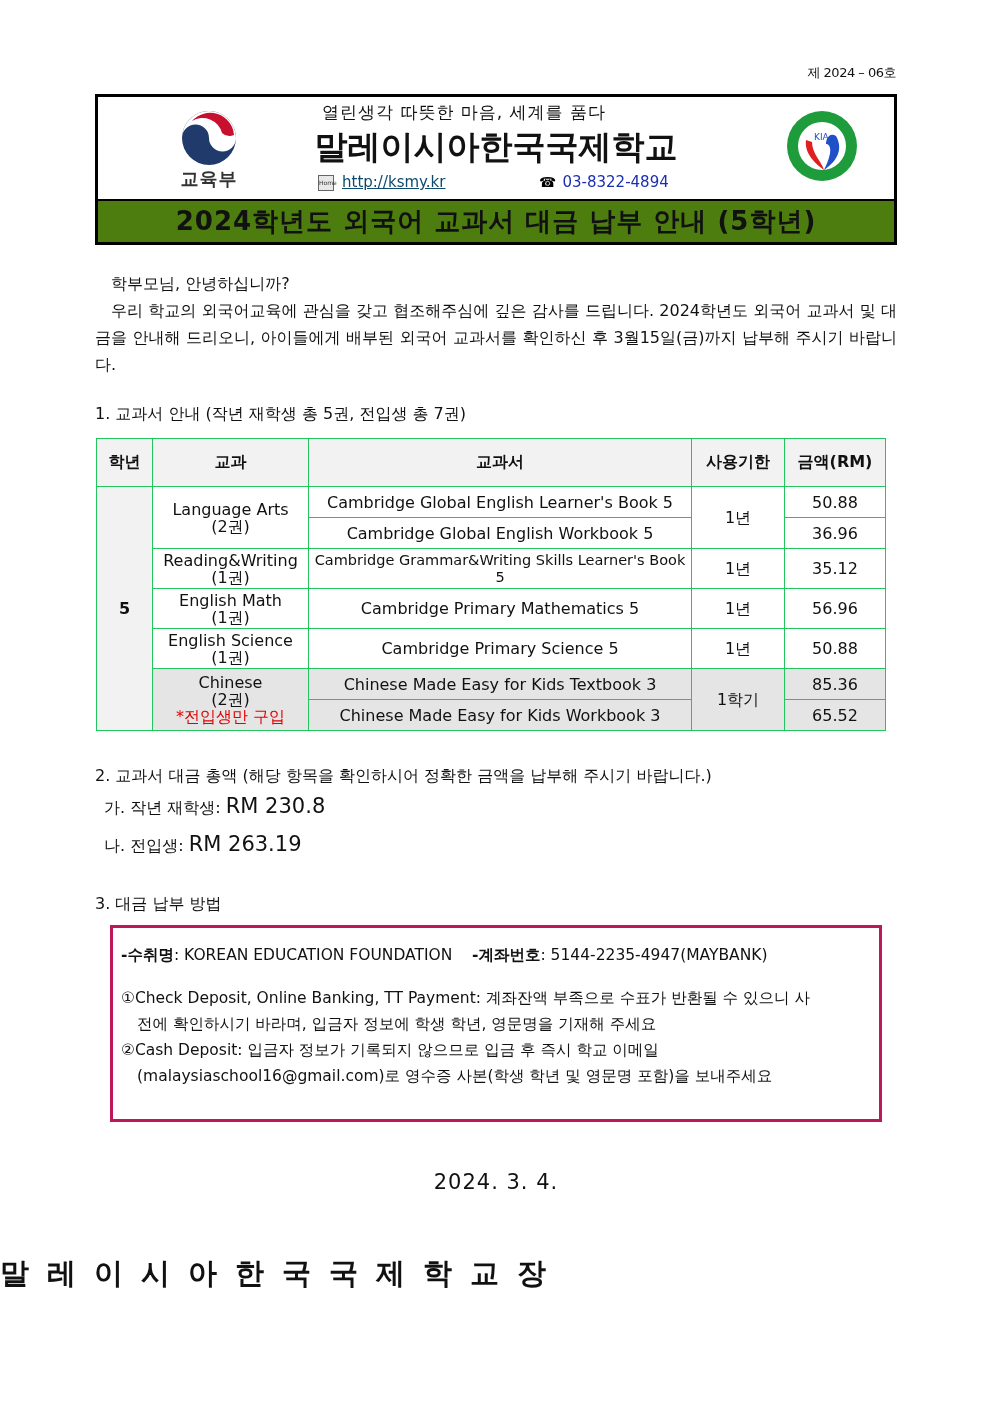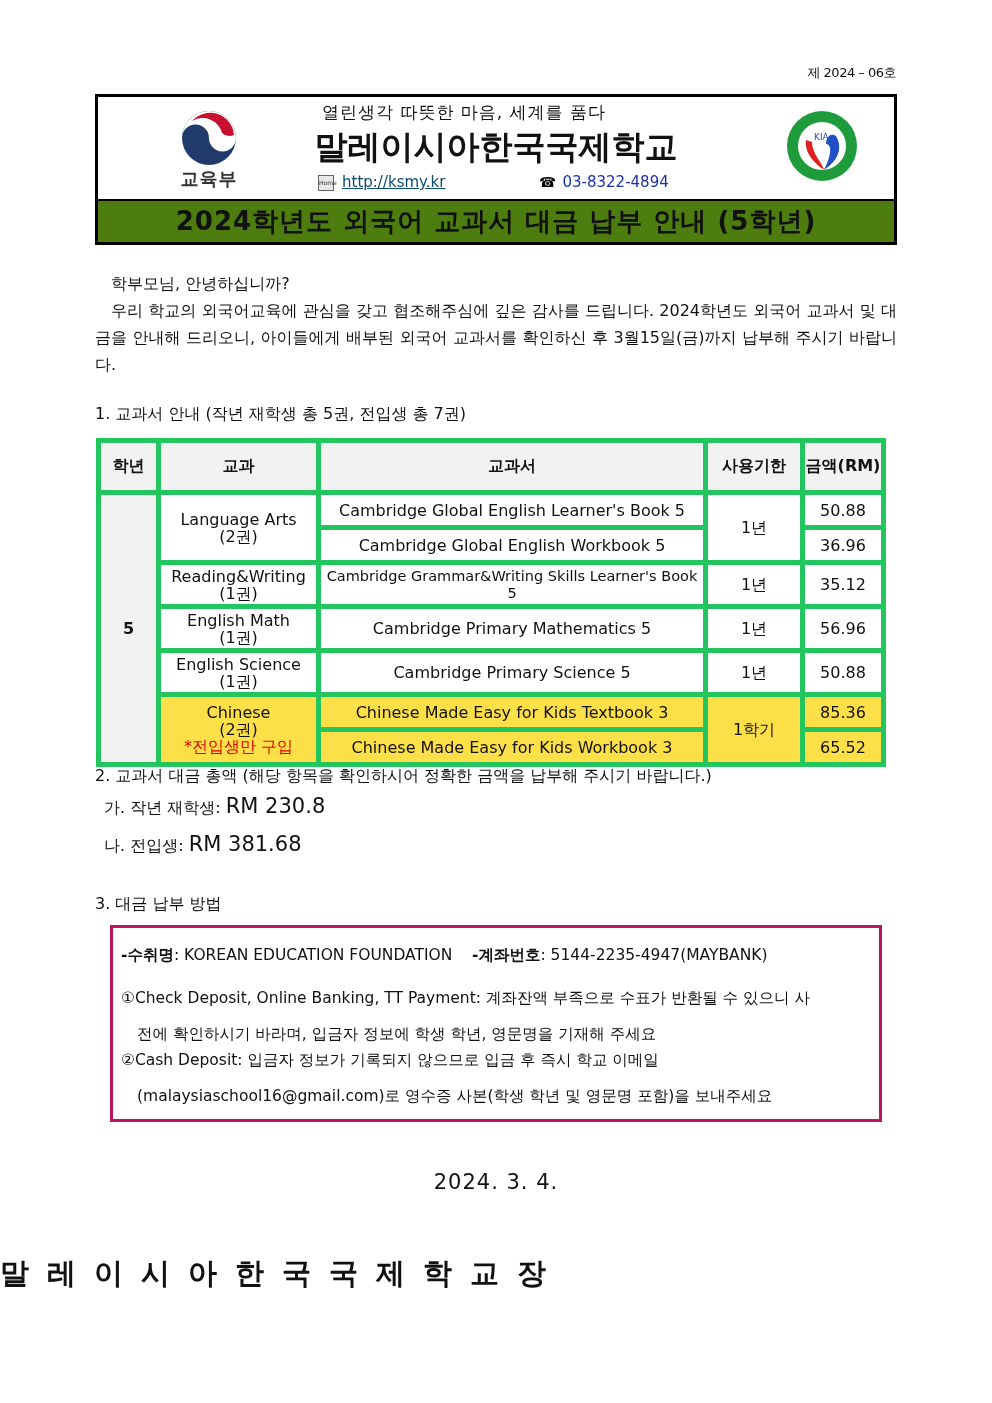--- a/index.html
+++ b/index.html
@@ -19,38 +19,38 @@
   .contact .phone-icon { color:#000; margin-right:6px; font-size:14px; }
   .school-logo { position:absolute; right:36px; top:13px; width:72px; height:72px; }
   .title-band { position:absolute; left:0; top:104px; width:796px; height:41px; background:#4d7c0f; text-align:center; font-size:26px; font-weight:bold; line-height:41px; letter-spacing:1px; }
 
   .intro { position:absolute; left:95px; top:270px; width:802px; font-size:16px; line-height:27px; }
   .intro p { margin:0; text-align:justify; }
   .indent { text-indent:16px; }
   .section-1 { position:absolute; left:95px; top:404px; font-size:16px; }
 
   table.books { position:absolute; left:96px; top:438px; width:790px; border-collapse:collapse; font-size:16px; }
-  table.books td, table.books th { border:5px solid #22c55e; text-align:center; padding:0; }
+  table.books td, table.books th { border:1px solid #22c55e; text-align:center; padding:0; }
   table.books th { background:#f2f2f2; font-weight:bold; height:47px; font-size:16px; }
   table.books td.grade { background:#f2f2f2; font-weight:bold; width:55px; }
   table.books td { height:30px; line-height:17px; }
   table.books tr.tall td { height:39px; }
-  .green { background:#fde047; }
+  .green { background:#e5e5e5; }
   .red { color:#e00000; }
 
   .section-2 { position:absolute; left:95px; top:766px; font-size:16px; }
   .total-a { position:absolute; left:104px; top:794px; font-size:16px; }
   .total-b { position:absolute; left:104px; top:832px; font-size:16px; }
   .amount { font-size:21px; }
   .section-3 { position:absolute; left:95px; top:894px; font-size:16px; }
 
   .payment-box { position:absolute; left:110px; top:925px; width:772px; height:197px; border:3px solid #be185d; box-sizing:border-box; padding:14px 8px 0 8px; font-size:15.5px; line-height:26px; }
   .payment-box b { font-weight:bold; }
   .pline { margin:0; }
-  .pline.sub { padding-left:16px;margin-top:10px; }
+  .pline.sub { padding-left:16px; }
   .gap { height:17px; }
 
   .date { position:absolute; left:0; width:992px; top:1170px; text-align:center; font-size:21px; letter-spacing:1px; }
   .signature { position:absolute; left:0; width:992px; top:1254px; text-align:left; font-size:29px; font-weight:bold; letter-spacing:18px; }
 </style>
 </head>
 <body>
 
 <div class="doc-no">제 2024 – 06호</div>
 
@@ -153,21 +153,21 @@
   </tr>
   <tr>
     <td class="green">Chinese Made Easy for Kids Workbook 3</td>
     <td class="green">65.52</td>
   </tr>
 </tbody>
   </table>
 
 <div class="section-2">2. 교과서 대금 총액 (해당 항목을 확인하시어 정확한 금액을 납부해 주시기 바랍니다.)</div>
 <div class="total-a"><span>가. 작년 재학생: </span><span class="amount">RM  230.8</span></div>
-<div class="total-b"><span>나. 전입생: </span><span class="amount">RM  381.68</span></div>
+<div class="total-b"><span>나. 전입생: </span><span class="amount">RM  263.19</span></div>
 
 <div class="section-3">3. 대금 납부 방법</div>
 
 <div class="payment-box">
   <p class="pline"><b>-수취명</b><span>: KOREAN EDUCATION FOUNDATION</span>&nbsp;&nbsp;&nbsp;&nbsp;<b>-계좌번호</b><span>: 5144-2235-4947(MAYBANK)</span></p>
   <div class="gap"></div>
   <p class="pline">①Check Deposit, Online Banking, TT Payment: 계좌잔액 부족으로 수표가 반환될 수 있으니 사</p>
   <p class="pline sub">전에 확인하시기 바라며, 입금자 정보에 학생 학년, 영문명을 기재해 주세요</p>
   <p class="pline">②Cash Deposit: 입금자 정보가 기록되지 않으므로 입금 후 즉시 학교 이메일</p>
   <p class="pline sub">(malaysiaschool16@gmail.com)로 영수증 사본(학생 학년 및 영문명 포함)을 보내주세요</p>

